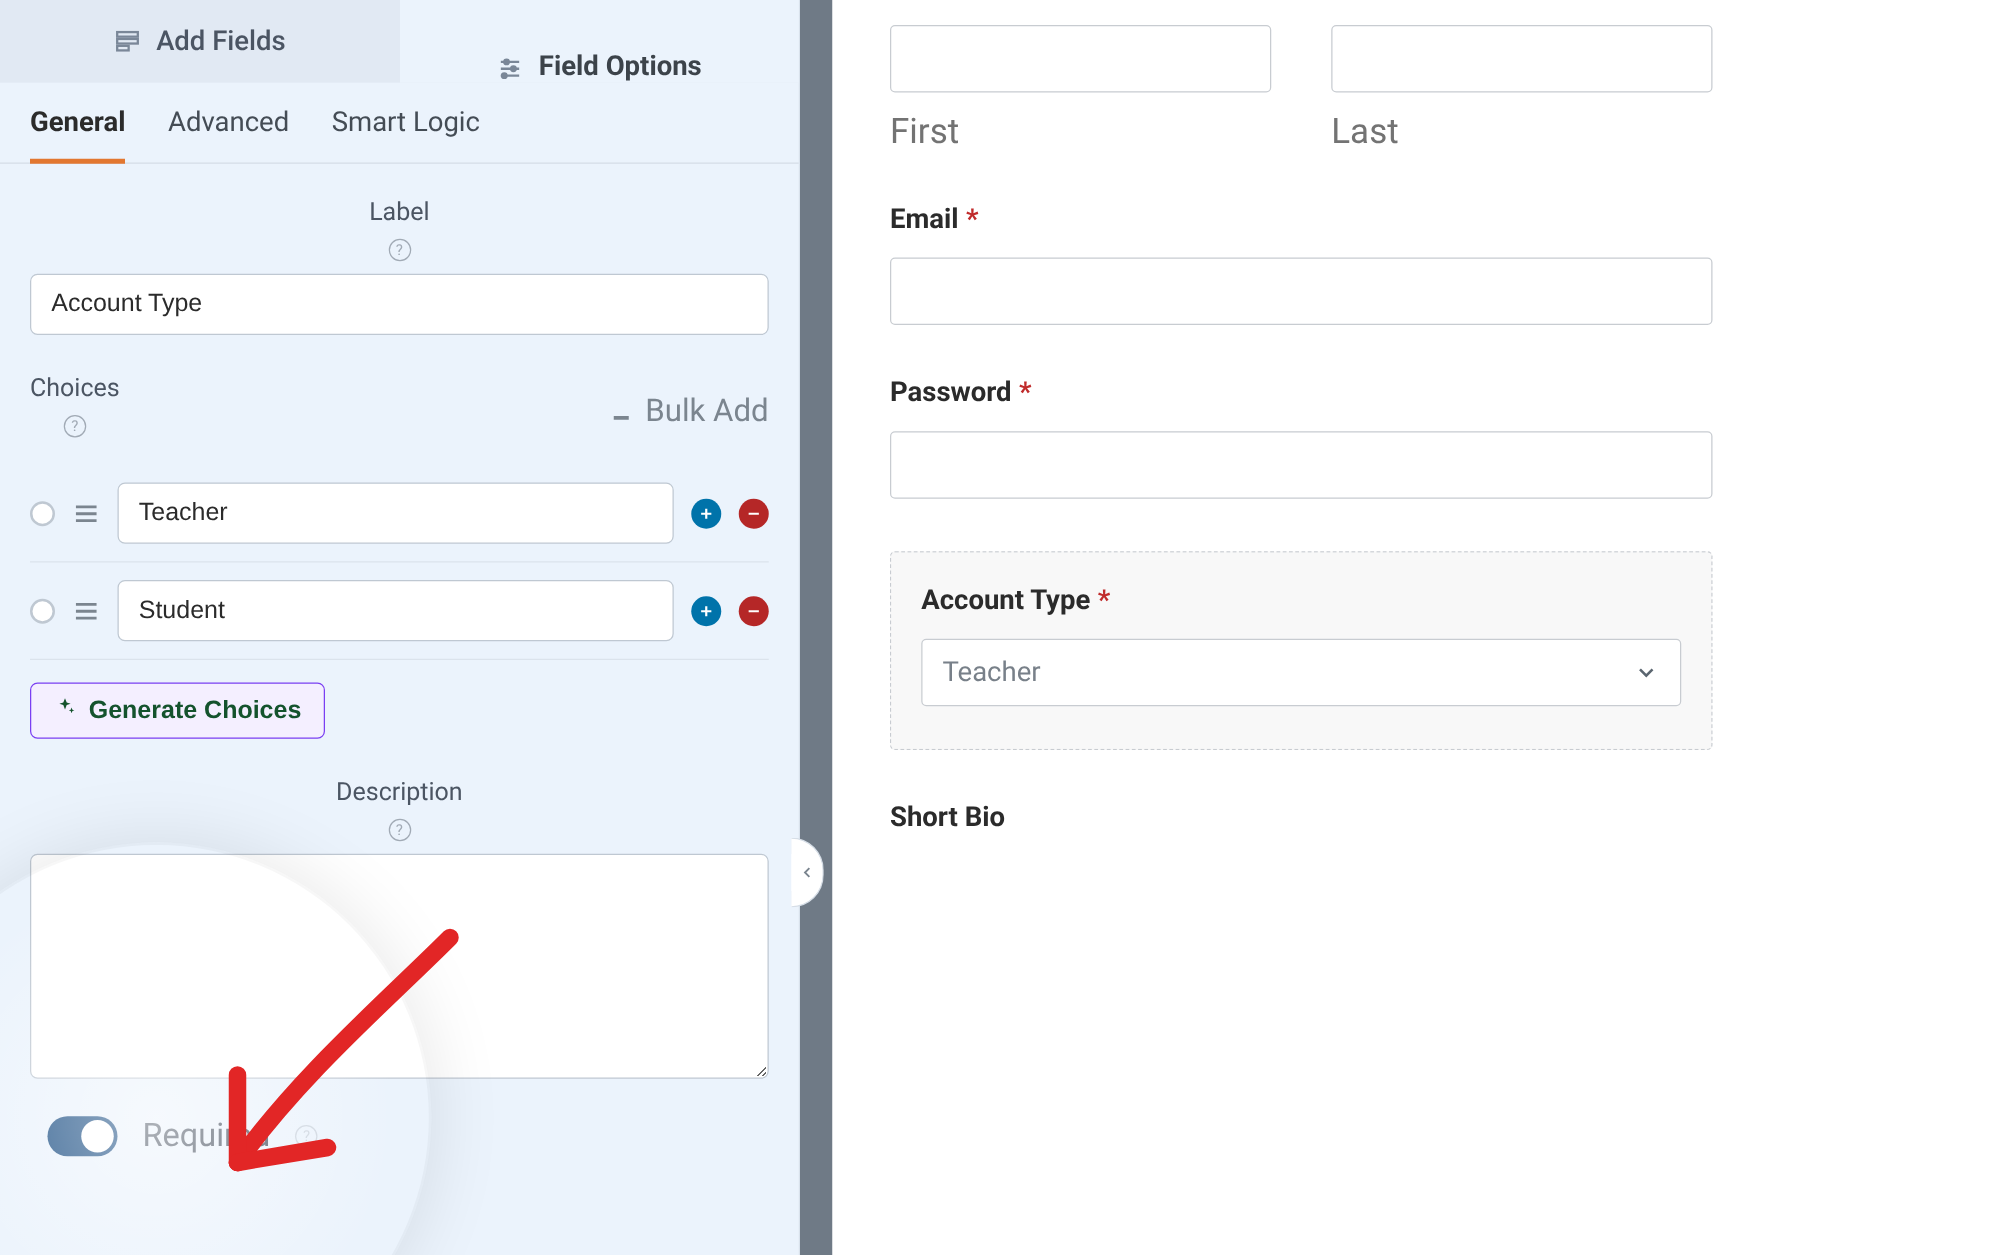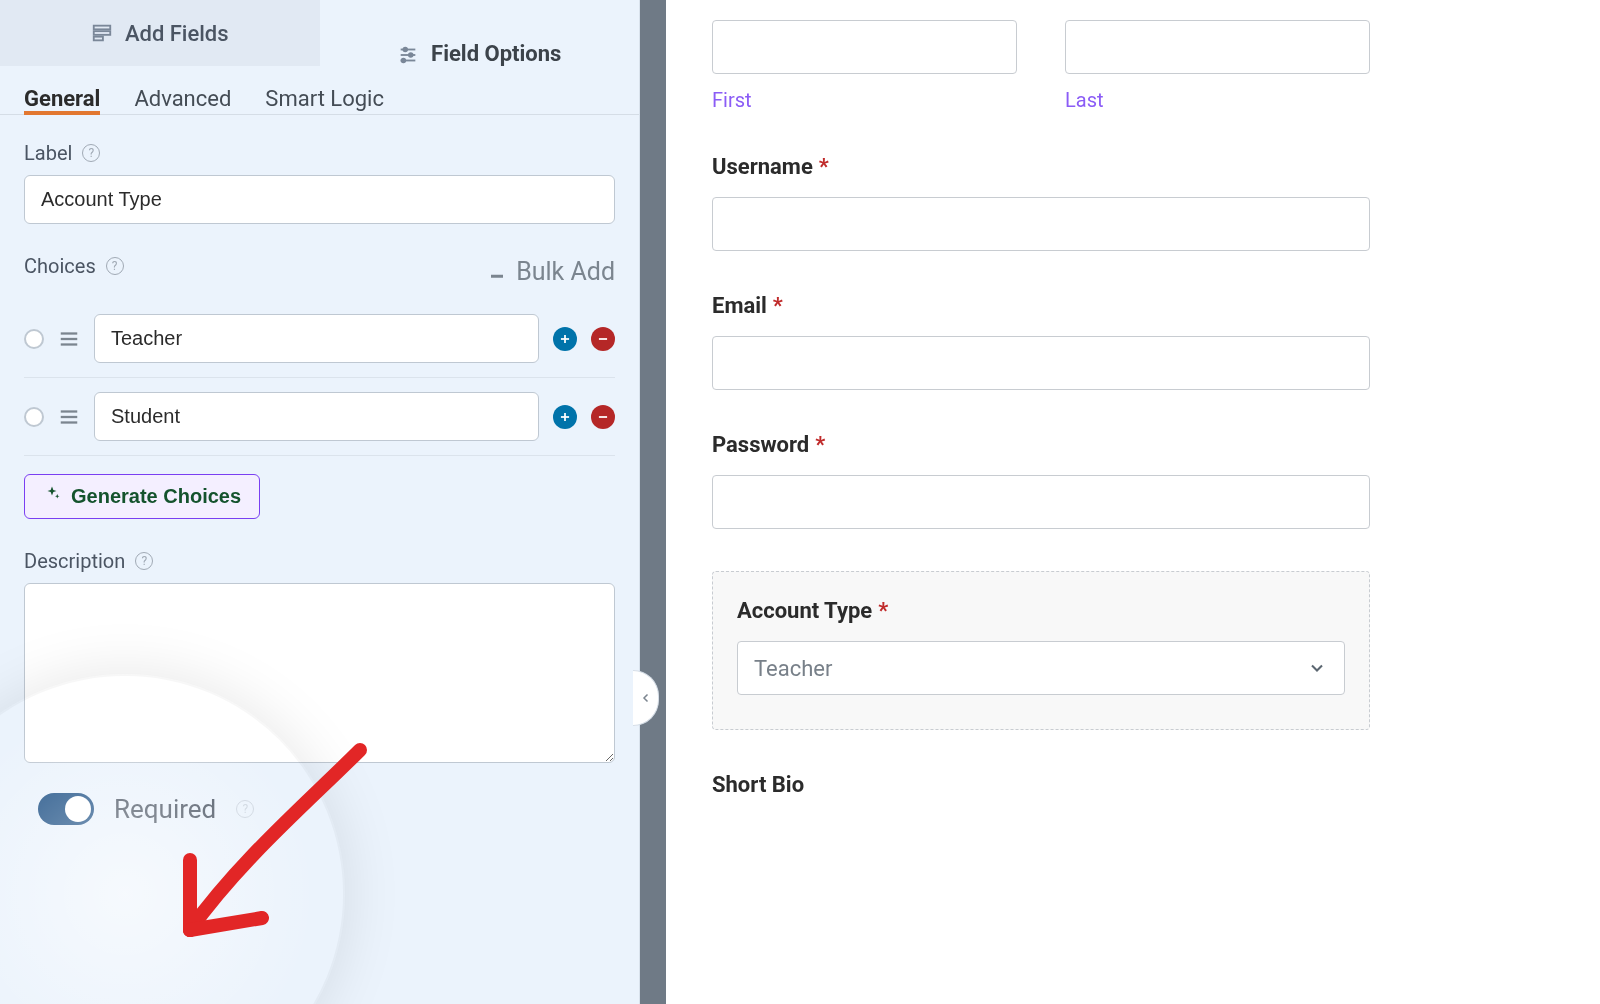--- a/index.html
+++ b/index.html
@@ -47,20 +47,21 @@
   .sub-tabs {
     display: flex;
     gap: 34px;
     padding: 20px 24px 0 24px;
     border-bottom: 1px solid #d5dde6;
     margin-bottom: 26px;
   }
   .sub-tab {
     font-size: 22px;
     color: #444c55;
+    padding-bottom: 16px;
     cursor: pointer;
   }
   .sub-tab.active {
     font-weight: 700;
     color: #2b2b2b;
     border-bottom: 4px solid #e27730;
     margin-bottom: -1px;
   }
   .section {
     padding: 0 24px;
@@ -71,20 +72,21 @@
   }
   .field-header .strong { font-weight:700; color:#2b2b2b; }
   .field-header .muted  { color:#868f99; font-weight:400; }
   .lbl-row {
     display:flex;
     align-items:center;
     gap:10px;
     font-size:20px;
     color:#4b5563;
     margin-bottom:10px;
+    flex-direction:column;
   }
   .help-icon {
     width:18px; height:18px;
     border:1.5px solid #a1aab5;
     border-radius:50%;
     display:inline-flex;
     align-items:center;
     justify-content:center;
     font-size:12px;
     color:#a1aab5;
@@ -243,22 +245,22 @@
     width:100%;
     height:54px;
     border:1px solid #c8ccd1;
     border-radius:4px;
     background:#fff;
     padding:0 16px;
     font-size:22px;
     color:#444;
   }
   .sublabel {
-    color:#8b5cf6;
-    font-size:20px;
+    color:#737373;
+    font-size:28px;
     margin-top:14px;
   }
   .plabel {
     font-size:22px;
     font-weight:700;
     color:#2b2b2b;
     margin-bottom:18px;
   }
   .req-star { color:#c02b2b; margin-left:6px; font-weight:700; }
   .selected-block {
@@ -436,24 +438,20 @@
       <div class="half">
         <input class="pinput" style="">
         <div class="sublabel">First</div>
       </div>
       <div class="half">
         <input class="pinput" style="">
         <div class="sublabel">Last</div>
       </div>
     </div>
 
-    <div class="prow">
-      <div class="plabel"><span>Username</span><span class="req-star">*</span></div>
-      <input class="pinput" style="">
-    </div>
 
     <div class="prow">
       <div class="plabel"><span>Email</span><span class="req-star">*</span></div>
       <input class="pinput" style="">
     </div>
 
     <div class="prow">
       <div class="plabel"><span>Password</span><span class="req-star">*</span></div>
       <input class="pinput" style="">
     </div>

